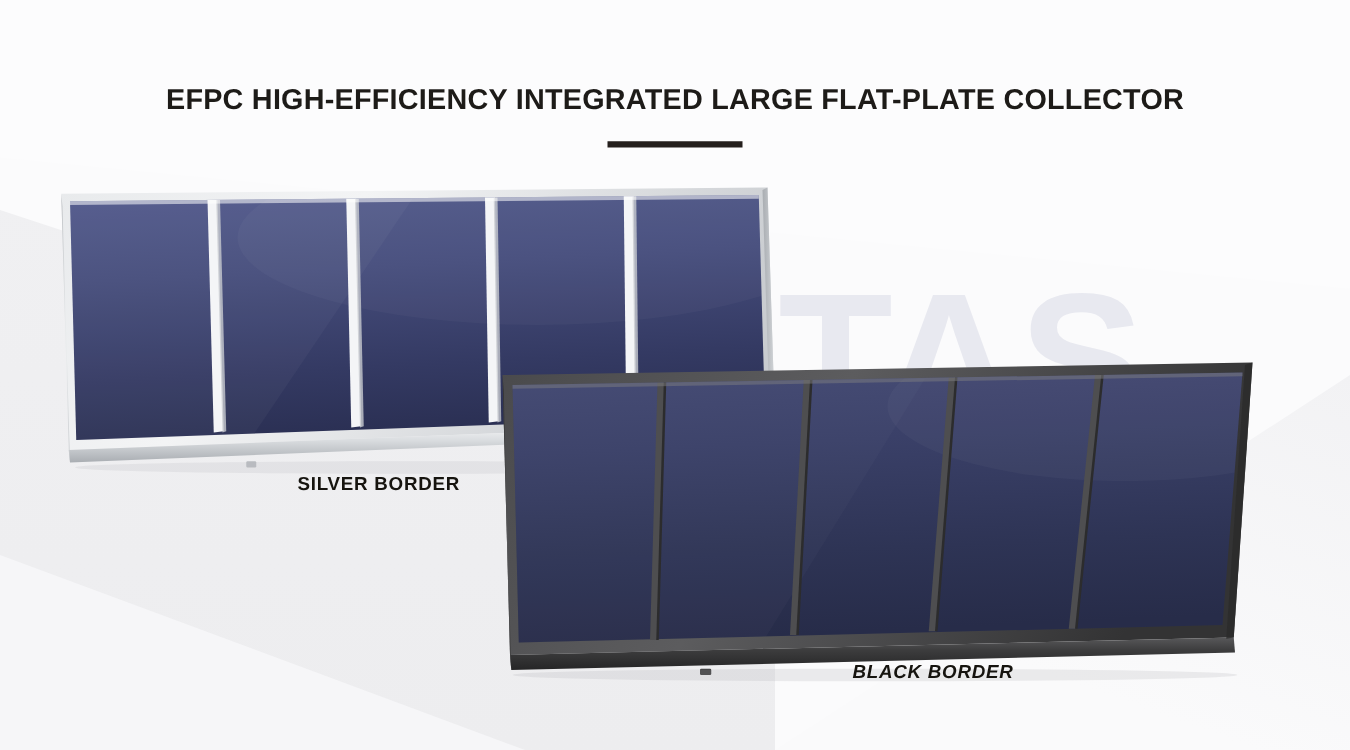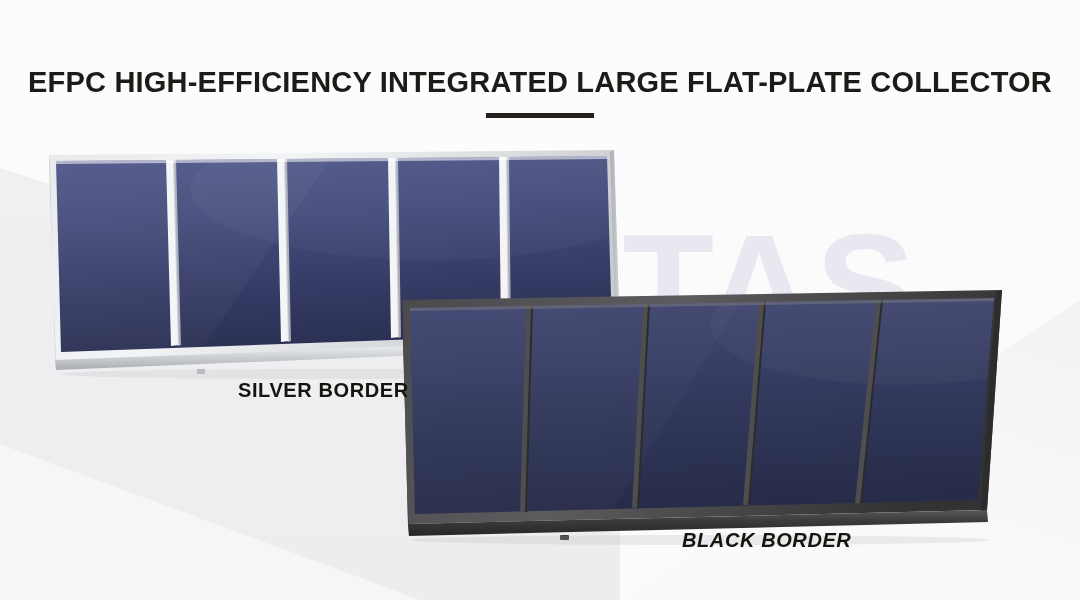--- a/index.html
+++ b/index.html
@@ -76,21 +76,21 @@
 
   
   .title {
     position: absolute;
     left: 0;
     top: 66px;
     width: 1080px;
     text-align: center;
     font-family: "Liberation Sans", sans-serif;
     font-weight: 700;
-    font-size: 29px;
+    font-size: 23px;
     letter-spacing: 0.2px;
     color: #1d1b18;
     white-space: nowrap;
   }
   .title-rule {
     position: absolute;
     left: 50%;
     top: 113px;
     transform: translateX(-50%);
     width: 108px;
@@ -105,21 +105,21 @@
   .panel svg {
     display: block;
     overflow: visible;
   }
 
   
   .caption {
     position: absolute;
     font-family: "Liberation Sans", sans-serif;
     font-weight: 700;
-    font-size: 20px;
+    font-size: 15px;
     letter-spacing: 0.6px;
     color: #16140f;
     white-space: nowrap;
   }
   #caption-silver { left: 238px; top: 379px; }
   #caption-black  { left: 682px; top: 529px; font-style: italic; }
 </style>
 </head>
 <body>
 

